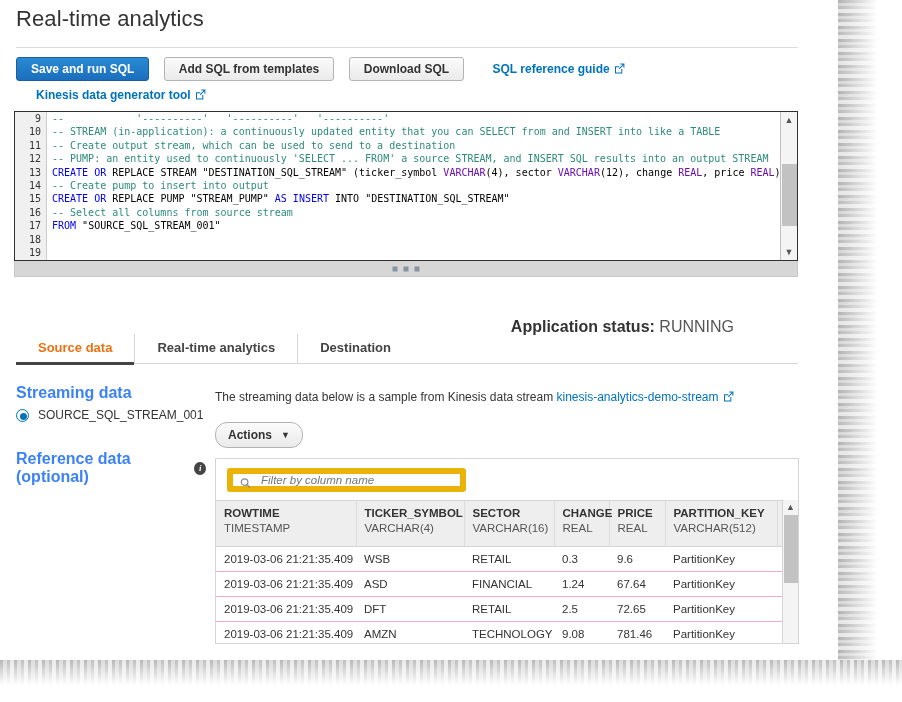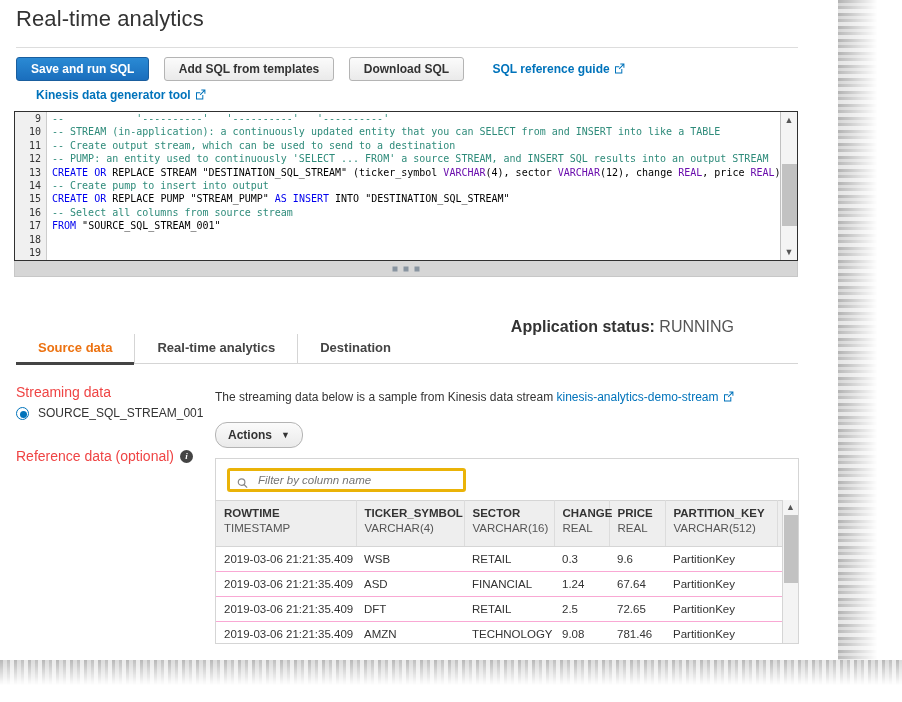--- a/index.html
+++ b/index.html
@@ -236,21 +236,21 @@
   .tab.active:after {
     content: "";
     position: absolute;
     left: 0; bottom: -1px;
     width: 100%; height: 3px;
     background: #444444;
   }
 
   
   .left-col { position: absolute; left: 16px; top: 384px; width: 190px; }
-  .lbl { font-size: 14px; font-weight: normal; color: #ef4444; }
+  .lbl { font-size: 16px; font-weight: bold; color: #3b82f6; }
   .radio-row { display: flex; align-items: center; margin-top: 6px; }
   .radio {
     width: 13px; height: 13px; border-radius: 50%;
     border: 1px solid #0073bb;
     background: #ffffff;
     position: relative;
     flex: 0 0 auto;
     cursor: pointer;
   }
   .radio:after {
@@ -303,21 +303,21 @@
   }
   .filter-bar {
     height: 41px;
     display: flex; align-items: center;
     padding: 0 11px;
     background: #ffffff;
   }
   .filter-box {
     position: relative;
     width: 239px; height: 24px;
-    border: 3px solid #eab308;
+    border: 6px solid #eab308;
     border-radius: 3px;
     background: #ffffff;
     display: flex; align-items: center;
     padding-left: 26px;
   }
   .search-icon {
     position: absolute;
     left: 7px; top: 50%;
     transform: translateY(-50%);
     width: 11px; height: 11px;

